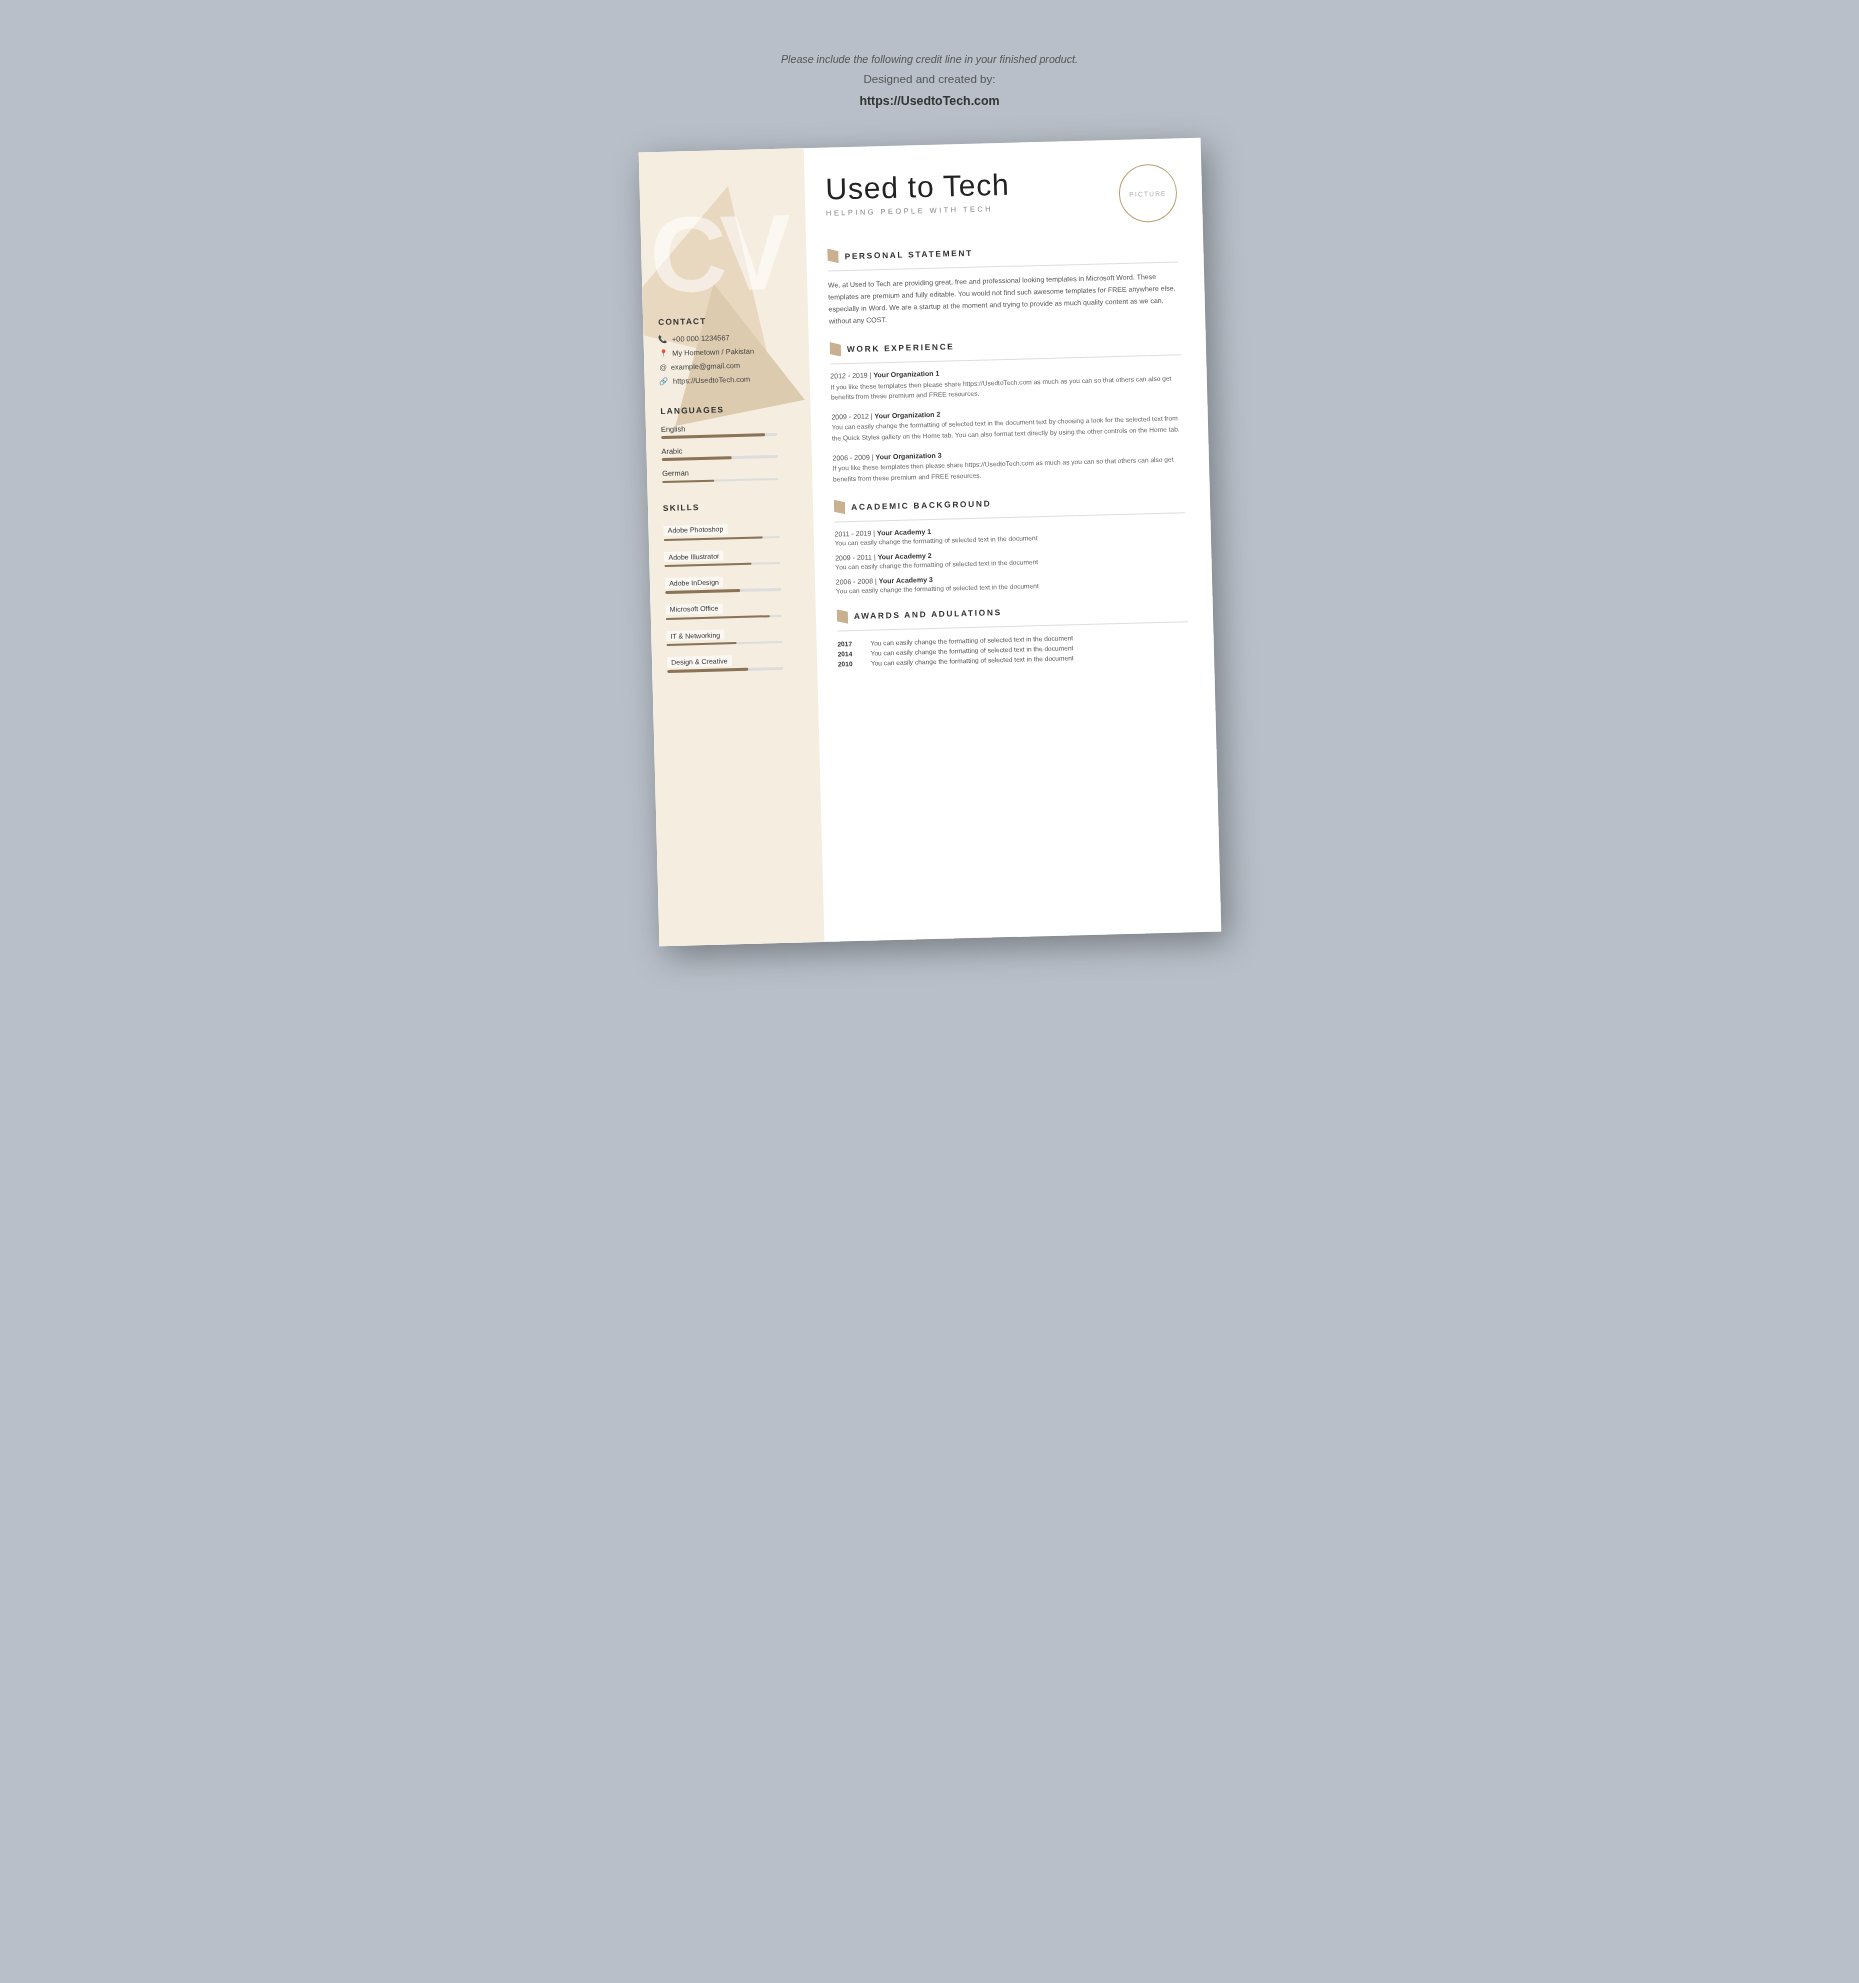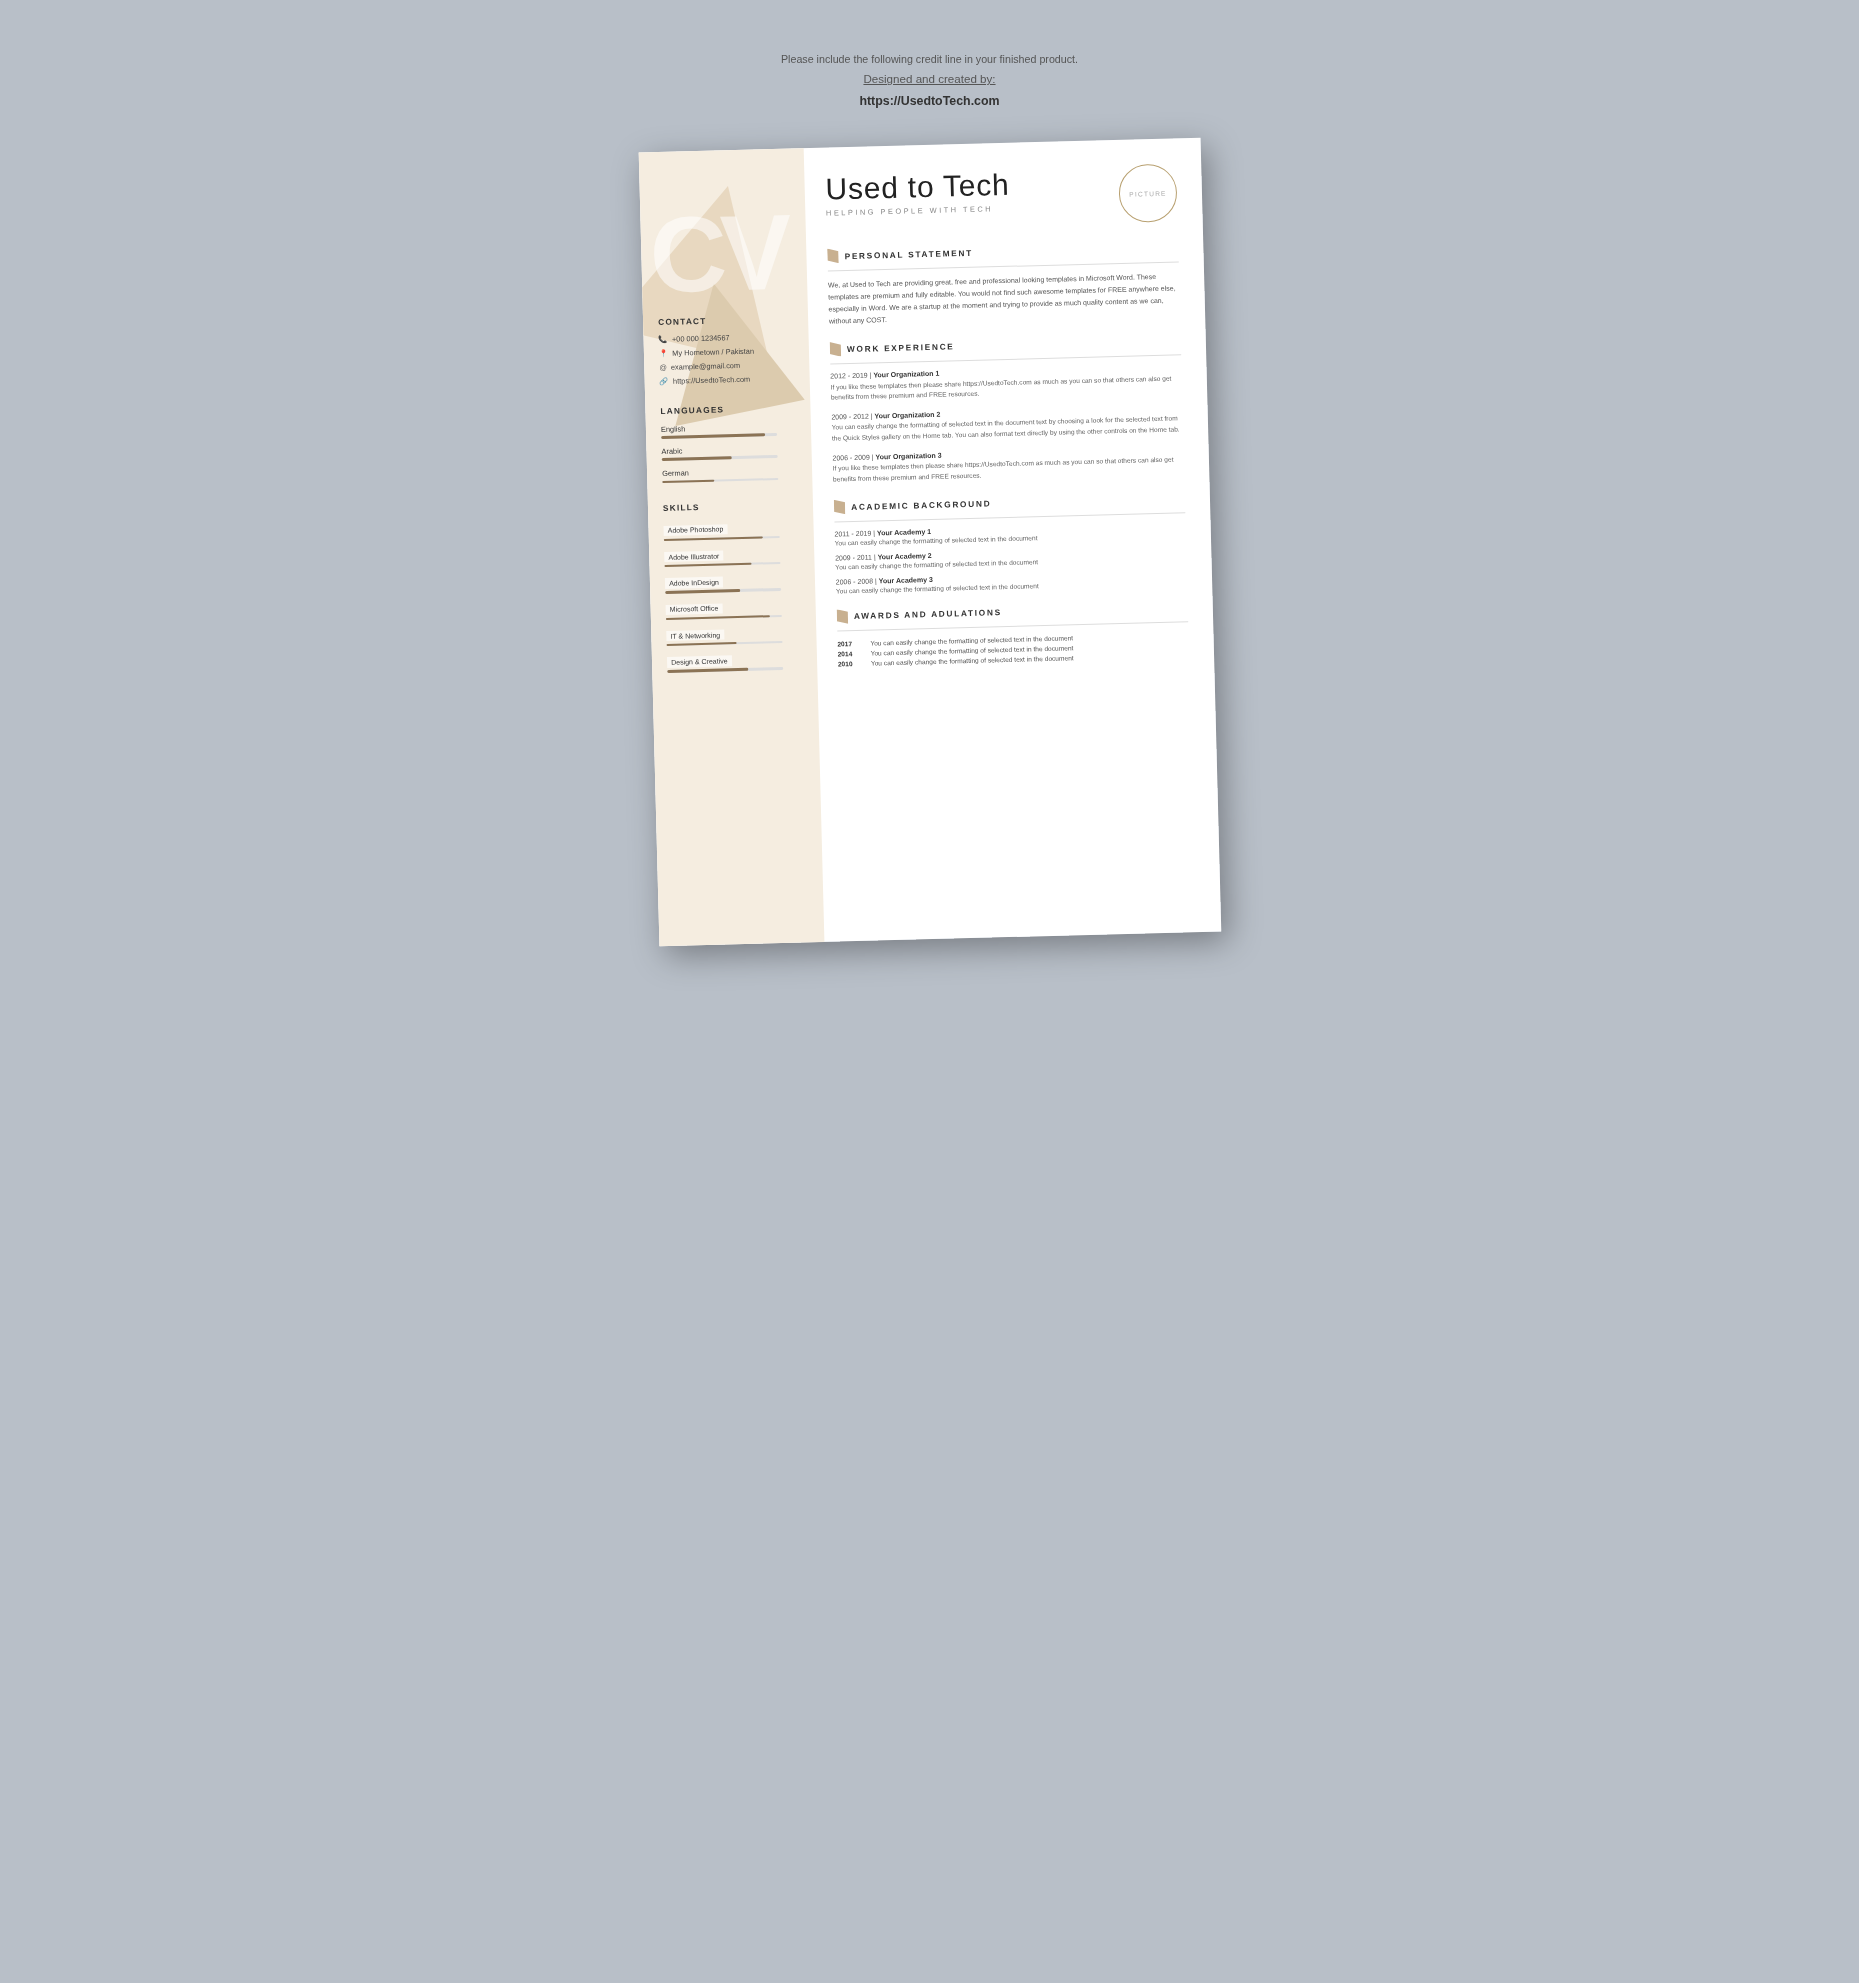--- a/index.html
+++ b/index.html
@@ -15,22 +15,22 @@
     }
 
     .credit-block {
       text-align: center;
       margin-bottom: 33px;
       color: #555;
       font-size: 10.7px;
       line-height: 1.8;
     }
 
-    .credit-block .credit-line { font-size: 10.7px; }
-    .credit-block .designed-by { font-size: 11.6px; text-decoration: underline; }
+    .credit-block .credit-line { font-size: 10.7px; font-style: italic; }
+    .credit-block .designed-by { font-size: 11.6px; }
     .credit-block .url { font-weight: bold; font-size: 12.4px; color: #333; }
 
     .resume-wrapper {
       transform: rotate(-1.5deg);
       width: 562px;
       box-shadow: 6.6px 10px 33px rgba(0,0,0,0.35);
     }
 
     .resume-page {
       background: #fff;

